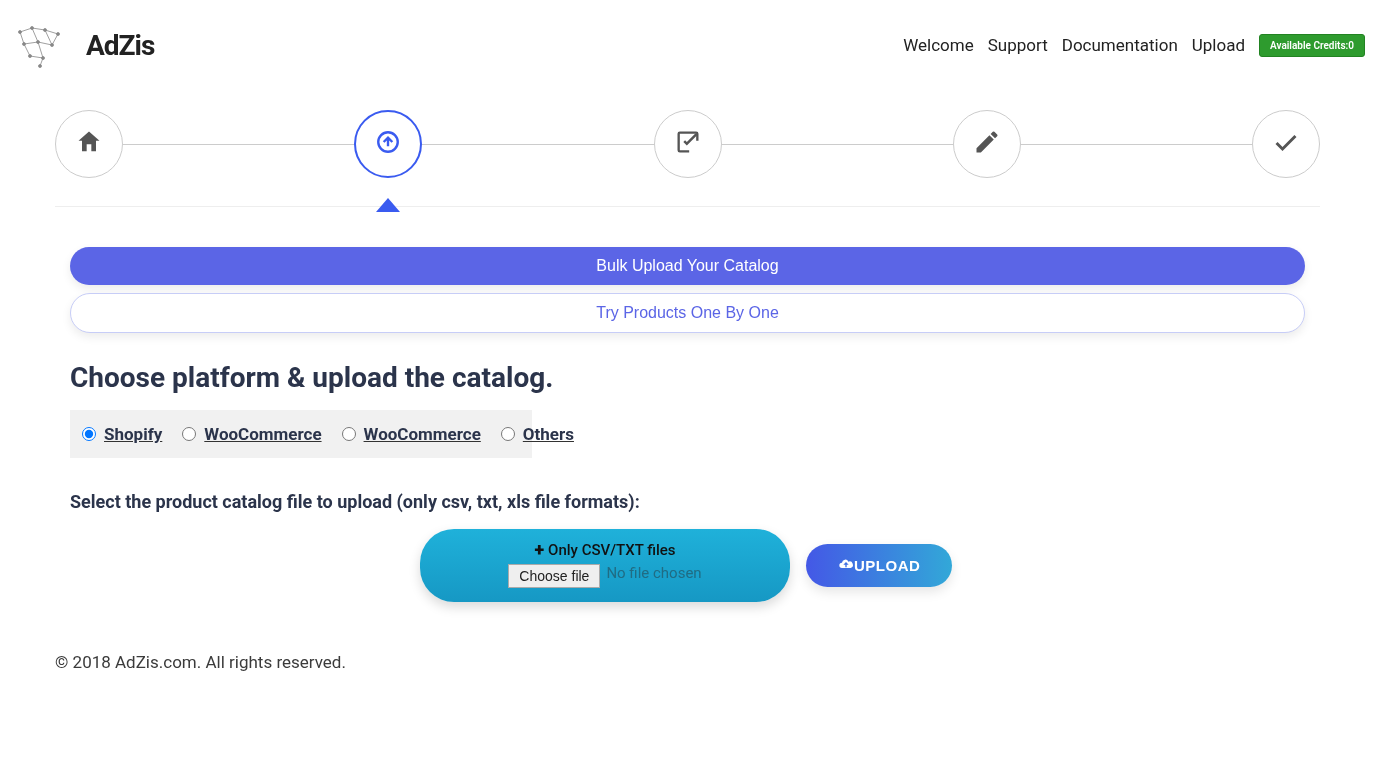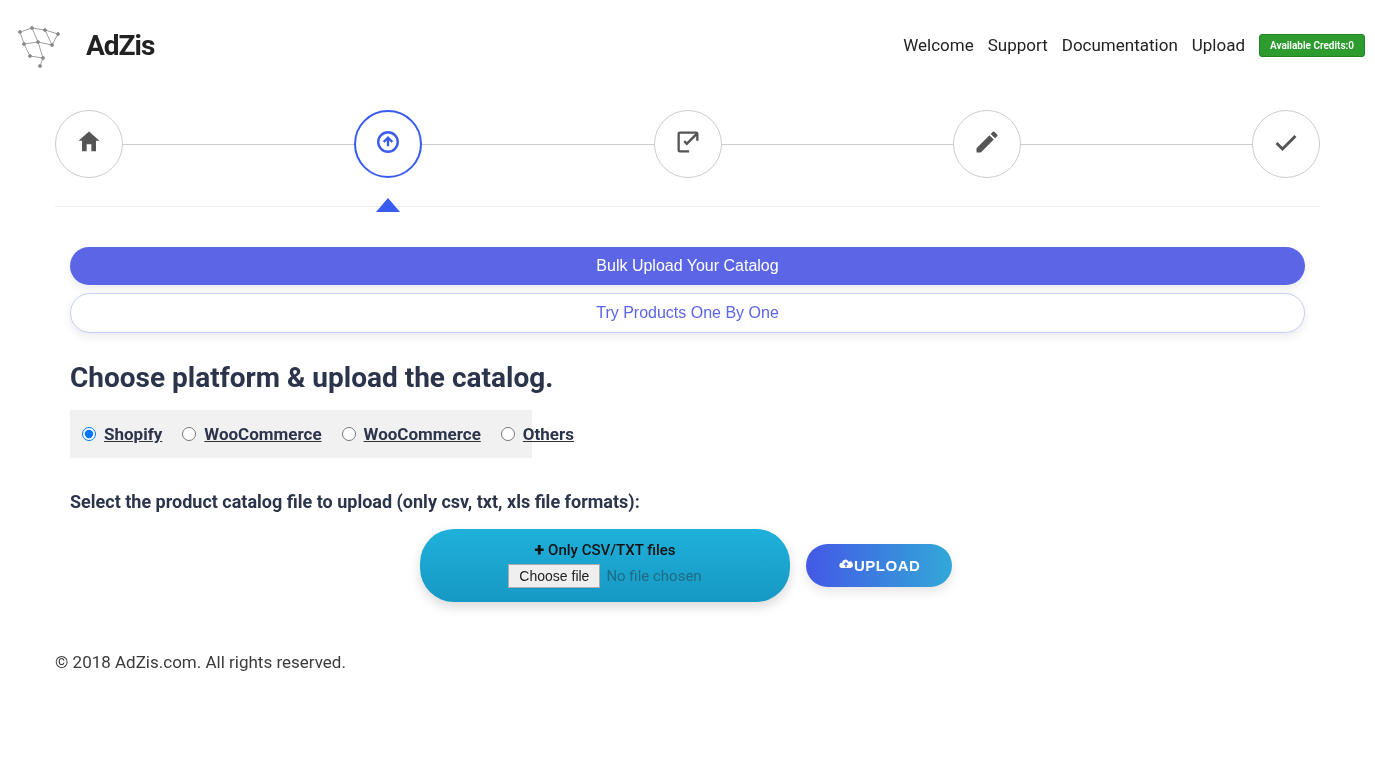--- a/index.html
+++ b/index.html
@@ -174,21 +174,20 @@
       color: #111;
       box-shadow: 0 5px 12px rgba(0,0,0,0.15);
       min-width: 370px;
     }
     .file-box-top {
       display:flex; align-items:center; justify-content:center; gap:4px;
       color:#111; font-size:15px; margin-bottom:4px; font-weight:500;
     }
     .file-input-line {
       display: flex;
-      align-items: center;
       justify-content: center;
       gap: 6px;
     }
     .choose-file-btn {
       background: #efefef;
       border: 1px solid #aaa;
       padding: 3px 10px;
       font-size: 14px;
       cursor: pointer;
       color:#222;

